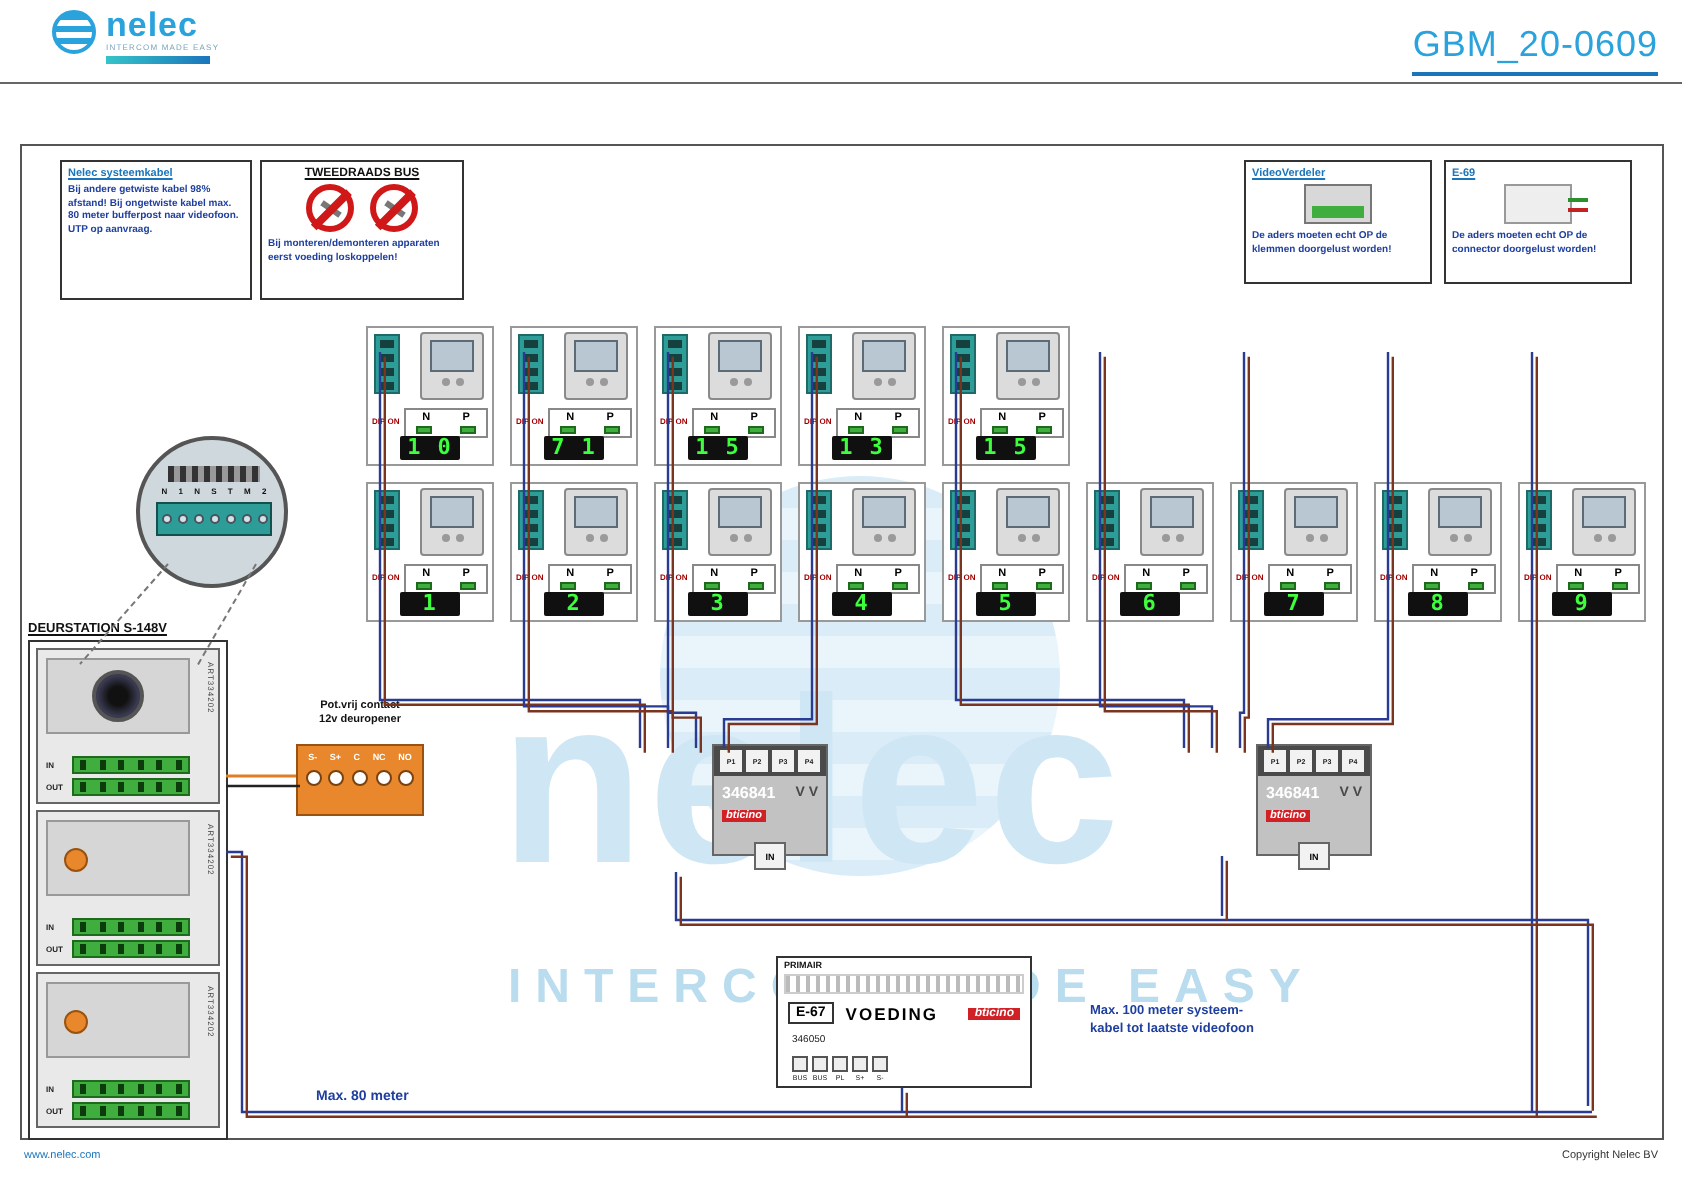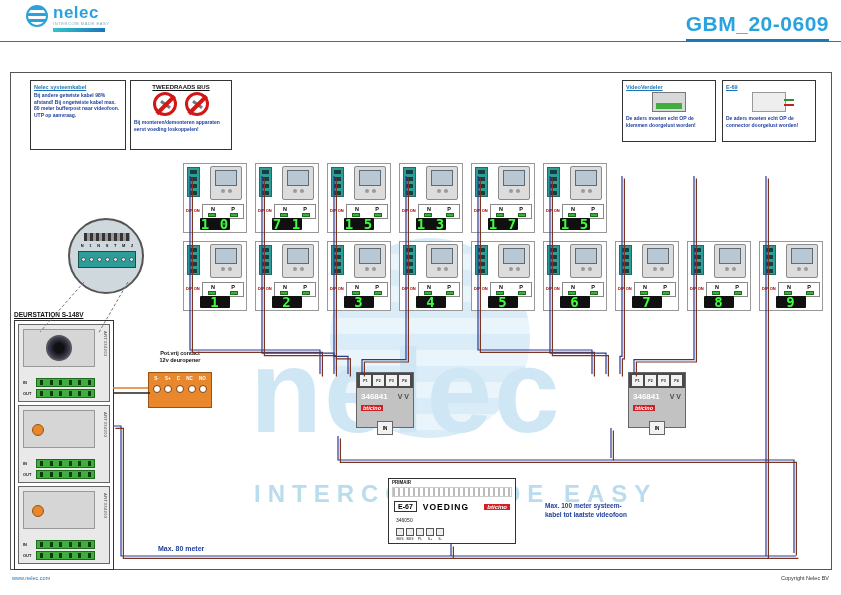--- a/index.html
+++ b/index.html
@@ -7,21 +7,21 @@
               font-family:"Liberation Sans", sans-serif; position:relative; }
 
   
   .header { position:absolute; left:0; top:0; width:841px; height:42px; border-bottom:1.5px solid #666; background:#fff; z-index:6; }
   .logo { position:absolute; left:26px; top:5px; display:flex; gap:5px; align-items:flex-start; }
   .logo-mark { width:22px; height:22px; border:2px solid #2aa3dd; border-radius:50%;
                background:repeating-linear-gradient(180deg,#2aa3dd 0 3px,#fff 3px 6px); }
   .logo-text { color:#2aa3dd; font-weight:bold; font-size:17px; line-height:15px; letter-spacing:.5px; }
   .logo-tag { font-size:4px; color:#7aa5bd; letter-spacing:.6px; margin-top:1px; }
   .logo-bar { height:4px; width:52px; margin-top:2px; background:linear-gradient(90deg,#35c4c9,#1b75bb); }
-  .doc-id { position:absolute; right:12px; top:12px; color:#2aa3dd; font-weight:bold; font-size:21px;
+  .doc-id { position:absolute; right:12px; top:12px; color:#2aa3dd; font-weight:normal; font-size:18px;
             letter-spacing:.5px; border-bottom:2.5px solid #1b75bb; padding-bottom:3px; }
 
   
   .frame { position:absolute; left:10px; top:72px; width:822px; height:498px; border:1px solid #555; z-index:1; }
   .wm-circle { position:absolute; left:330px; top:238px; width:200px; height:200px; border-radius:50%;
                background:repeating-linear-gradient(180deg,#d9ecf8 0 16px,#e9f4fb 16px 32px); z-index:0; }
   .wm-text { position:absolute; left:250px; top:332px; font-size:118px; font-weight:bold; color:#cfe7f4;
              letter-spacing:2px; z-index:0; line-height:1; }
   .wm-tag { position:absolute; left:254px; top:480px; font-size:24px; font-weight:bold; color:#b9dcee;
             letter-spacing:7px; z-index:0; }
@@ -57,21 +57,21 @@
   .phone { position:absolute; right:4px; top:2px; width:32px; height:34px; background:#dcdcdc; border:1px solid #8a8a8a; border-radius:2px; }
   .phone .scr { margin:3px auto 0; width:22px; height:16px; background:#b8c7d1; border:1px solid #5c6b75; }
   .phone .btns { display:flex; gap:3px; justify-content:center; margin-top:3px; }
   .phone .btns i { width:4px; height:4px; background:#9a9a9a; border-radius:50%; display:block; }
   .cfg { position:absolute; left:2px; top:39px; right:2px; height:16px; display:flex; align-items:center; gap:2px; }
   .dip { font-size:4px; color:#a00000; font-weight:bold; width:14px; line-height:1.1; }
   .np { flex:1; border:1px solid #888; height:15px; display:flex; justify-content:space-around; font-size:5.5px; font-weight:bold; padding-top:1px; position:relative; background:#fff; }
   .np i { position:absolute; bottom:1px; width:8px; height:4px; background:#3fae3f; border:.5px solid #1e6b1e; }
   .np i.n { left:5px; } .np i.p { right:5px; }
   .disp { position:absolute; left:50%; transform:translateX(-50%); bottom:2px; width:30px; height:12px; background:#101010;
-          color:#3dff3d; font-family:"DejaVu Sans Mono", monospace; font-size:14px; font-weight:bold; text-align:center;
+          color:#3dff3d; font-family:"DejaVu Sans Mono", monospace; font-size:11px; font-weight:bold; text-align:center;
           line-height:12px; letter-spacing:1px; border-radius:1px; }
 
   
   .door-label { position:absolute; left:14px; top:311px; font-size:6.5px; font-weight:bold; color:#111; text-decoration:underline; z-index:3; }
   .door { position:absolute; left:14px; top:320px; width:100px; height:250px; border:1px solid #333; background:#fff; padding:3px; z-index:2; }
   .module { position:relative; height:78px; margin-bottom:3px; border:1px solid #666; background:#e9e9e9; }
   .module .face { position:absolute; left:4px; top:4px; right:14px; height:38px; background:#d6d6d6; border:1px solid #999; }
   .module.camera .face::after { content:''; position:absolute; left:50%; top:50%; transform:translate(-50%,-50%);
         width:22px; height:22px; border-radius:50%; background:radial-gradient(circle,#111 30%,#3a3a52 65%,#333 100%); border:2px solid #555; }
   .module.speaker .face::after { content:''; position:absolute; left:8px; top:13px; width:10px; height:10px; border-radius:50%; background:#e8872b; border:1px solid #9a5210; }
@@ -286,45 +286,20 @@
       <div class="cfg">
         <span class="dip">DIP ON</span>
         <span class="np">
           <span class="nl">N</span>
           <span class="pl">P</span>
           <i class="n"></i>
           <i class="p"></i>
         </span>
       </div>
       <div class="disp">1 3</div>
-    </div>
-    <div class="unit">
-      <div class="tb">
-        <i></i>
-        <i></i>
-        <i></i>
-        <i></i>
-      </div>
-      <div class="phone">
-        <div class="scr"></div>
-        <div class="btns">
-          <i></i>
-          <i></i>
-        </div>
-      </div>
-      <div class="cfg">
-        <span class="dip">DIP ON</span>
-        <span class="np">
-          <span class="nl">N</span>
-          <span class="pl">P</span>
-          <i class="n"></i>
-          <i class="p"></i>
-        </span>
-      </div>
-      <div class="disp">1 7</div>
     </div>
     <div class="unit">
       <div class="tb">
         <i></i>
         <i></i>
         <i></i>
         <i></i>
       </div>
       <div class="phone">
         <div class="scr"></div>

